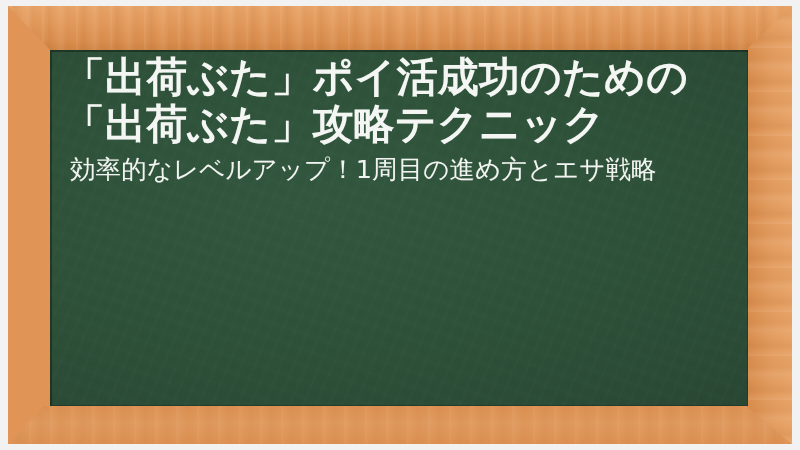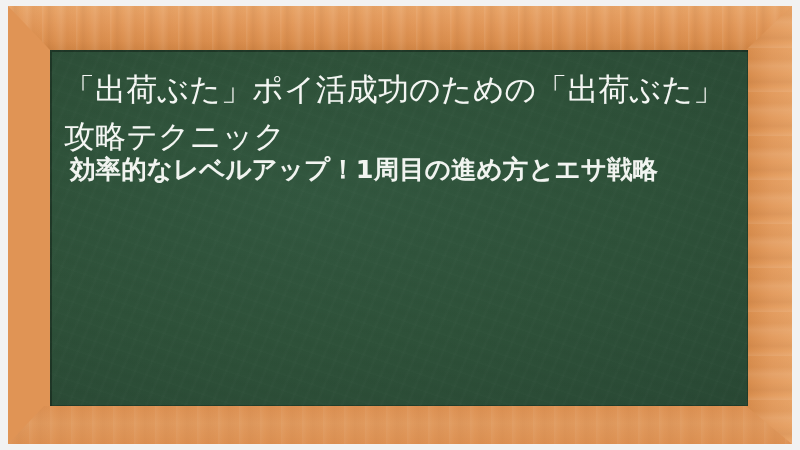--- a/index.html
+++ b/index.html
@@ -134,44 +134,44 @@
     left: 0;
     top: 0;
     width: 698px;
     height: 356px;
     padding: 0;
   }
 
   .title {
     position: absolute;
     left: 14px;
-    top: 16px;
+    top: 4px;
     width: 680px;
     color: #f4f6f3;
-    font-size: 31px;
+    font-size: 41px;
     line-height: 47px;
     letter-spacing: 0.1px;
-    font-weight: 400;
+    font-weight: 700;
     text-shadow: 0 0 1px rgba(255,255,255,0.18);
     white-space: pre-wrap;
   }
 
   .items {
     position: absolute;
     left: 0;
     top: 100px;
     width: 698px;
   }
   .item {
     position: relative;
     color: #f1f4f0;
     font-size: 25.5px;
     line-height: 38px;
     letter-spacing: 0.1px;
-    font-weight: 700;
+    font-weight: 400;
     padding: 0 6px 0 20px;
     margin-bottom: 15px;
     text-shadow: 0 0 1px rgba(255,255,255,0.15);
     white-space: pre-wrap;
   }
   .item:last-child { margin-bottom: 0; }
 </style>
 </head>
 <body>
 

